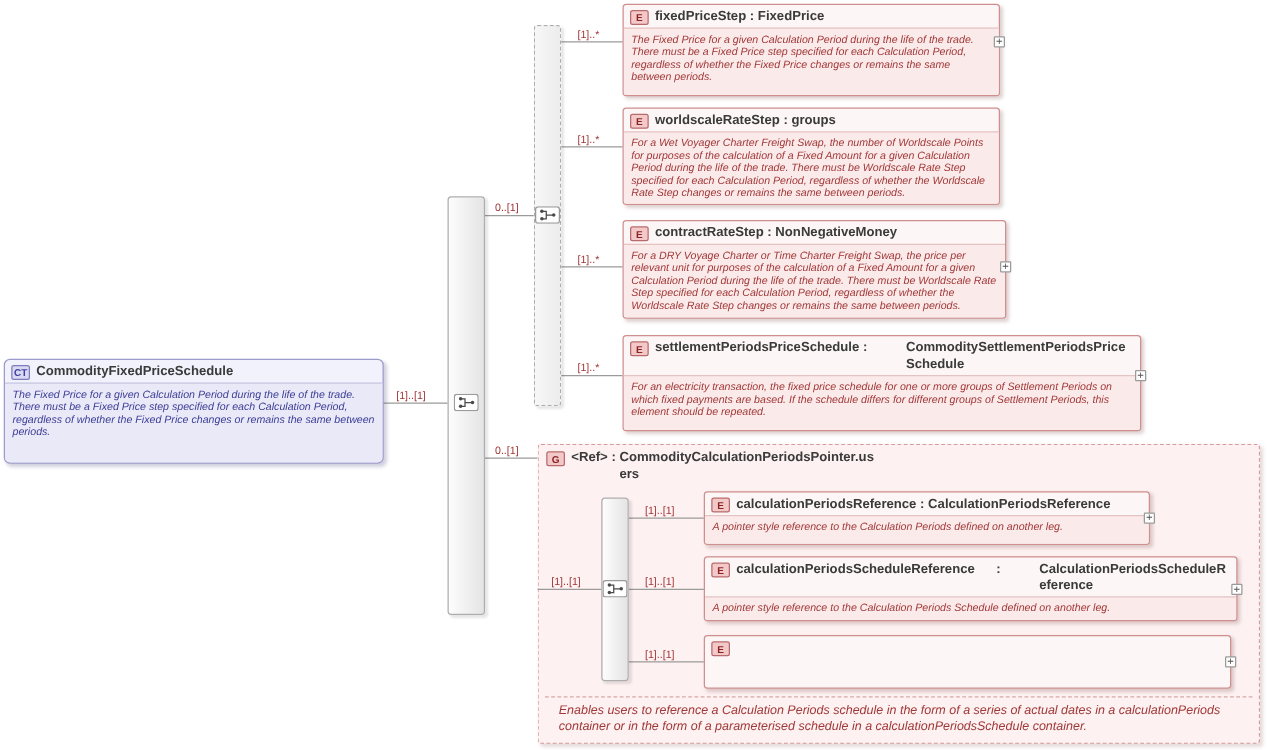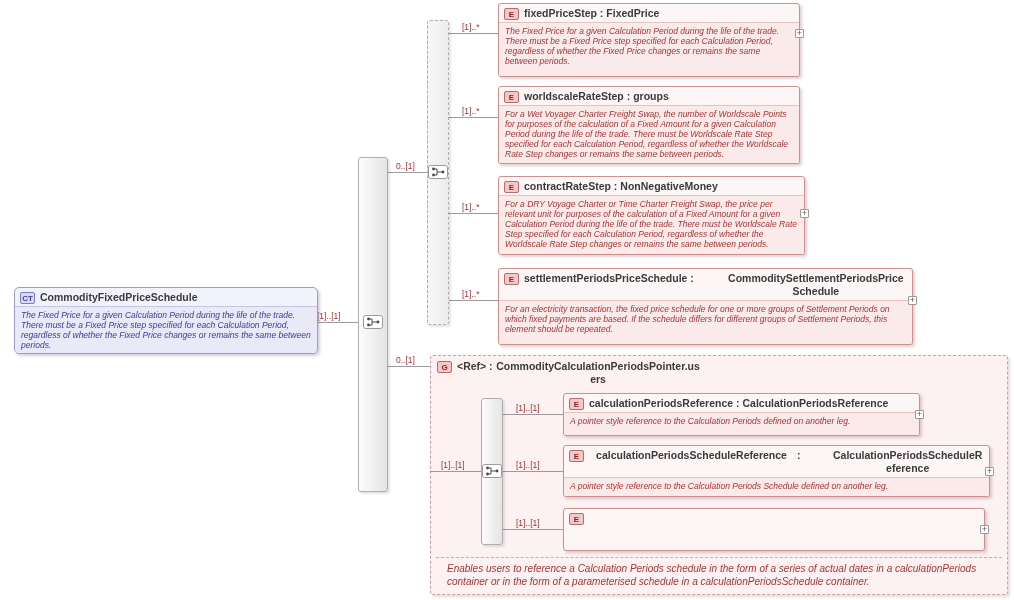--- a/index.html
+++ b/index.html
@@ -24,21 +24,21 @@
     position:absolute;border:1px solid #cf8f8f;border-radius:3px;box-sizing:border-box;
     background:#fdf6f6;box-shadow:2px 2px 3px rgba(140,90,90,0.28);
     display:flex;flex-direction:column;overflow:hidden;
   }
   .hdr{display:flex;align-items:flex-start;gap:5px;padding:3px 5px 2px 5px;}
   .badge{
     flex:0 0 auto;width:15px;height:12px;margin-top:0.5px;border-radius:2px;
     background:#f3c8c8;border:1px solid #b96a6a;color:#8c2222;
     font-size:8px;font-weight:bold;text-align:center;line-height:12px;box-sizing:border-box;
   }
-  .title{font-weight:bold;font-size:10.5px;color:#3a3a3a;line-height:13px;min-width:0;text-align:center;}
+  .title{font-weight:bold;font-size:10.5px;color:#3a3a3a;line-height:13px;min-width:0;}
   .nowrap{white-space:nowrap;}
   .wrapflex{display:flex;flex:1;min-width:0;}
   .sep{white-space:pre;flex:0 0 auto;}
   .ttype{flex:1;min-width:0;word-break:break-all;margin-left:28px;}
   .tname-fixed{flex:0 0 205px;word-break:break-all;}
   .desc{
     flex:1;border-top:1px solid #e6c3c3;background:#fbeaea;
     padding:3px 6px;font-size:8.5px;font-style:italic;color:#a13838;line-height:1.18;
   }
   
@@ -99,21 +99,21 @@
   <div class="card" style="left:462px;top:22px">[1]..*</div>
   <div class="card" style="left:462px;top:106px">[1]..*</div>
   <div class="card" style="left:462px;top:202px">[1]..*</div>
   <div class="card" style="left:462px;top:289px">[1]..*</div>
   <div class="card" style="left:396px;top:355px">0..[1]</div>
   <div class="card" style="left:441px;top:460px">[1]..[1]</div>
   <div class="card" style="left:516px;top:403px">[1]..[1]</div>
   <div class="card" style="left:516px;top:460px">[1]..[1]</div>
   <div class="card" style="left:516px;top:518px">[1]..[1]</div>
 
-  <div class="node ct" style="left:14px;top:287px;width:304px;height:67px">
+  <div class="node ct" style="left:3px;top:287px;width:304px;height:84px">
     <div class="hdr">
       <span class="badge">CT</span>
       <span class="title nowrap">CommodityFixedPriceSchedule</span>
     </div>
     <div class="desc">The Fixed Price for a given Calculation Period during the life of the trade. There must be a Fixed Price step specified for each Calculation Period, regardless of whether the Fixed Price changes or remains the same between periods.</div>
   </div>
 
   <div class="bar" style="left:358px;top:157px;width:30px;height:335px"></div>
   <div class="bar dashed" style="left:427px;top:20px;width:22px;height:305px"></div>
   <div class="bar" style="left:481px;top:398px;width:22px;height:147px"></div>

